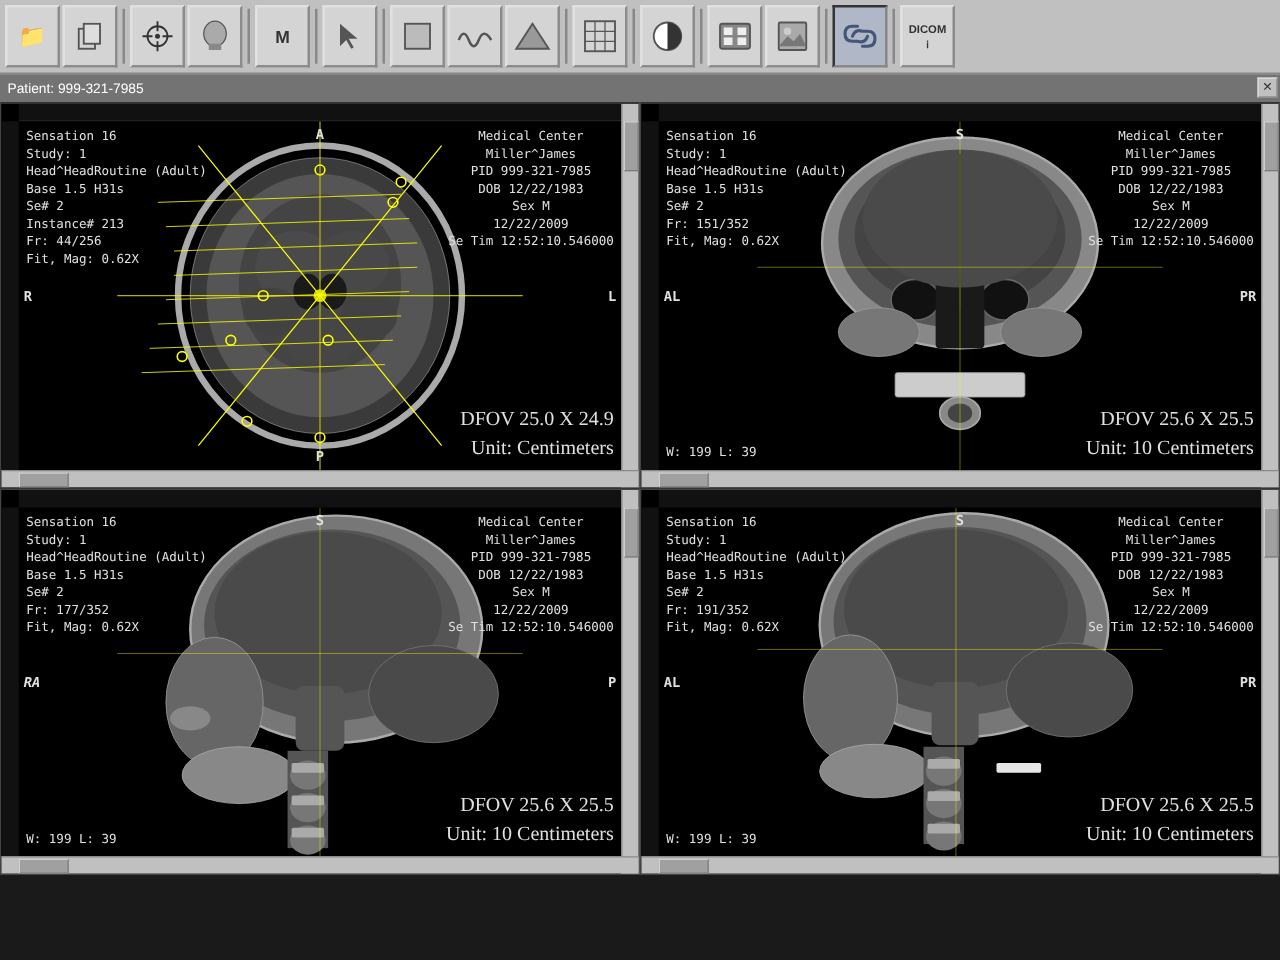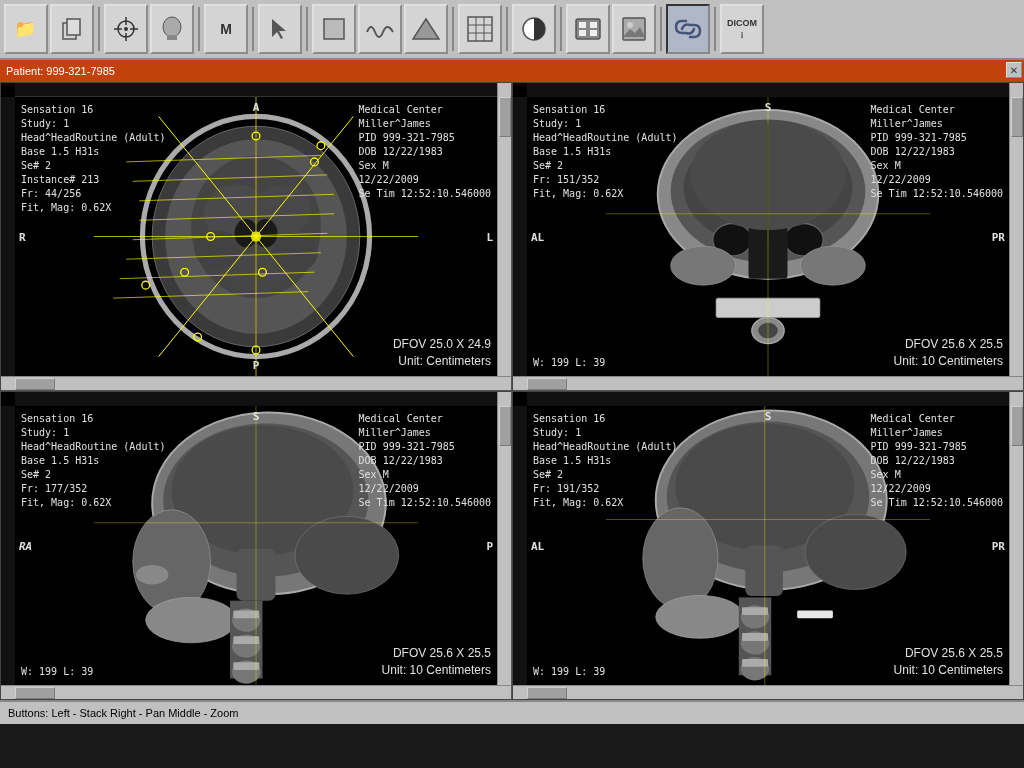--- a/index.html
+++ b/index.html
@@ -25,21 +25,21 @@
       align-items: center;
       justify-content: center;
       font-size: 18px;
       color: #333;
       flex-shrink: 0;
     }
     .tool-sep { width: 2px; height: 44px; background: #888; margin: 0 2px; }
 
     
     #titlebar {
-      background: #c2410c;
+      background: #737373;
       height: 22px;
       display: flex;
       align-items: center;
       padding: 0 6px;
       font-size: 11px;
       color: white;
       position: relative;
     }
     #titlebar .close-btn {
       position: absolute;
@@ -85,41 +85,41 @@
       z-index: 10;
     }
     .info-topright {
       position: absolute;
       top: 16px;
       right: 4px;
       font-size: 10px;
       color: #e0e0e0;
       line-height: 1.4;
       font-family: monospace;
-      text-align: left;
+      text-align: center;
       z-index: 10;
     }
     .info-bottomleft {
       position: absolute;
       bottom: 16px;
       left: 16px;
       font-size: 10px;
       color: #e0e0e0;
       line-height: 1.4;
       font-family: monospace;
       z-index: 10;
     }
     .info-bottomright {
       position: absolute;
       bottom: 16px;
       right: 4px;
-      font-size: 12px;
+      font-size: 16px;
       color: #e0e0e0;
       line-height: 1.4;
-      font-family: Liberation Sans, sans-serif;
+      font-family: Liberation Serif, serif;
       text-align: right;
       z-index: 10;
     }
     .orient-label {
       position: absolute;
       font-size: 11px;
       color: #e0e0e0;
       font-weight: bold;
       font-family: monospace;
       z-index: 10;
@@ -551,17 +551,14 @@
       <div class="scroll-v">
         <div class="scroll-thumb"></div>
       </div>
       <div class="scroll-h">
         <div class="scroll-thumb"></div>
       </div>
     </div>
 
   </div>
 
-  <div id="statusbar">
-    <span>Buttons:  Left - Stack    Right - Pan    Middle - Zoom</span>
-  </div>
 
 </div>
 
 </body></html>

